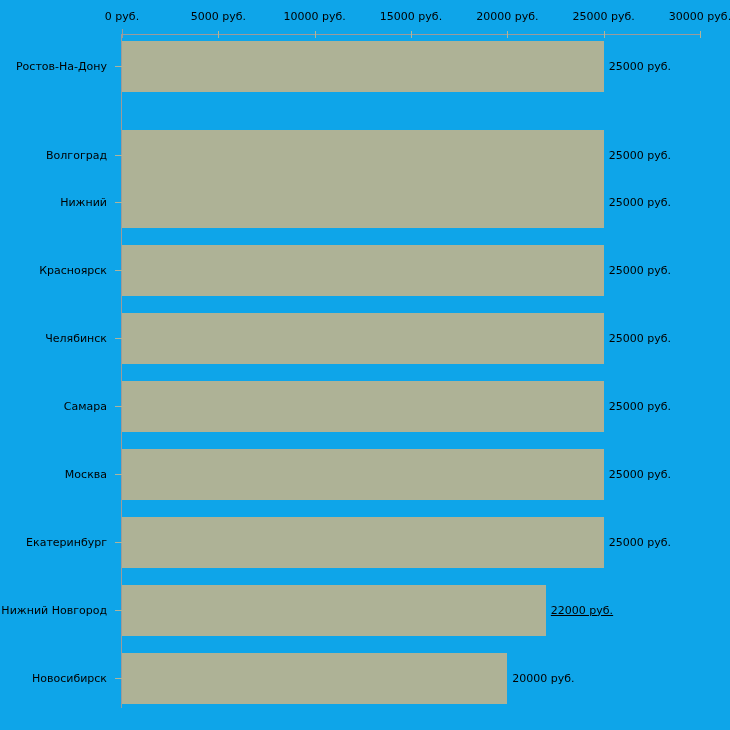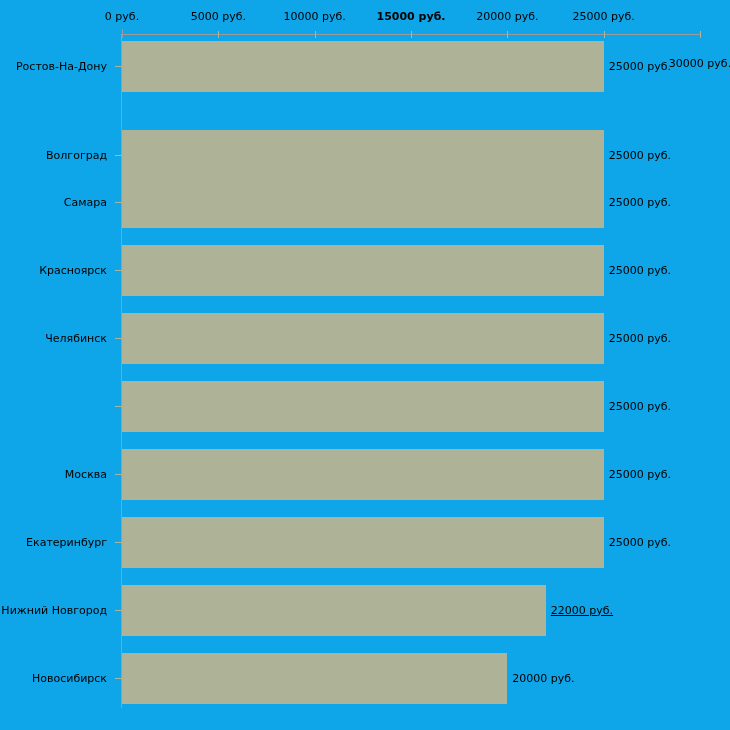--- a/index.html
+++ b/index.html
@@ -128,61 +128,62 @@
 </style>
 </head>
 <body>
 
 <div id="chart-root">
 
   <div class="x-axis-labels">
       <div class="x-tick-label" style="left: 122px;">0 руб.</div>
       <div class="x-tick-label" style="left: 218.333px;">5000 руб.</div>
       <div class="x-tick-label" style="left: 314.667px;">10000 руб.</div>
-      <div class="x-tick-label" style="left: 411px; font-weight: bold;">15000 руб.</div>
+      <div class="x-tick-label" style="left: 411px;">15000 руб.</div>
       <div class="x-tick-label" style="left: 507.333px;">20000 руб.</div>
       <div class="x-tick-label" style="left: 603.667px;">25000 руб.</div>
-      <div class="x-tick-label" style="left: 700px; margin-top: 47px;">30000 руб.</div>
+      <div class="x-tick-label" style="left: 700px;">30000 руб.</div>
     </div>
 
   <div class="x-axis-line"></div>
   <div class="y-axis-line"></div>
 
   <div class="rows">
       <div class="row" style="top: 41px;">
         <div class="cat-label">Ростов-На-Дону</div>
         <div class="y-tick"></div>
         <div class="bar" style="width: 481.667px; background: rgb(174, 178, 150);"></div>
         <div class="bar-value" style="left: 608.667px;">25000 руб.</div>
       </div>
       <div class="row" style="top: 109px; margin-top: 21px;">
         <div class="cat-label">Волгоград</div>
         <div class="y-tick"></div>
         <div class="bar" style="width: 481.667px; background: rgb(174, 178, 150);"></div>
         <div class="bar-value" style="left: 608.667px;">25000 руб.</div>
       </div>
       <div class="row" style="top: 177px;">
-        <div class="cat-label">Самара</div>
+        <div class="cat-label">Нижний</div>
         <div class="y-tick"></div>
         <div class="bar" style="width: 481.667px; background: rgb(174, 178, 150);"></div>
         <div class="bar-value" style="left: 608.667px;">25000 руб.</div>
       </div>
       <div class="row" style="top: 245px;">
         <div class="cat-label">Красноярск</div>
         <div class="y-tick"></div>
         <div class="bar" style="width: 481.667px; background: rgb(174, 178, 150);"></div>
         <div class="bar-value" style="left: 608.667px;">25000 руб.</div>
       </div>
       <div class="row" style="top: 313px;">
         <div class="cat-label">Челябинск</div>
         <div class="y-tick"></div>
         <div class="bar" style="width: 481.667px; background: rgb(174, 178, 150);"></div>
         <div class="bar-value" style="left: 608.667px;">25000 руб.</div>
       </div>
       <div class="row" style="top: 381px;">
+        <div class="cat-label">Самара</div>
         <div class="y-tick"></div>
         <div class="bar" style="width: 481.667px; background: rgb(174, 178, 150);"></div>
         <div class="bar-value" style="left: 608.667px;">25000 руб.</div>
       </div>
       <div class="row" style="top: 449px;">
         <div class="cat-label">Москва</div>
         <div class="y-tick"></div>
         <div class="bar" style="width: 481.667px; background: rgb(174, 178, 150);"></div>
         <div class="bar-value" style="left: 608.667px;">25000 руб.</div>
       </div>

